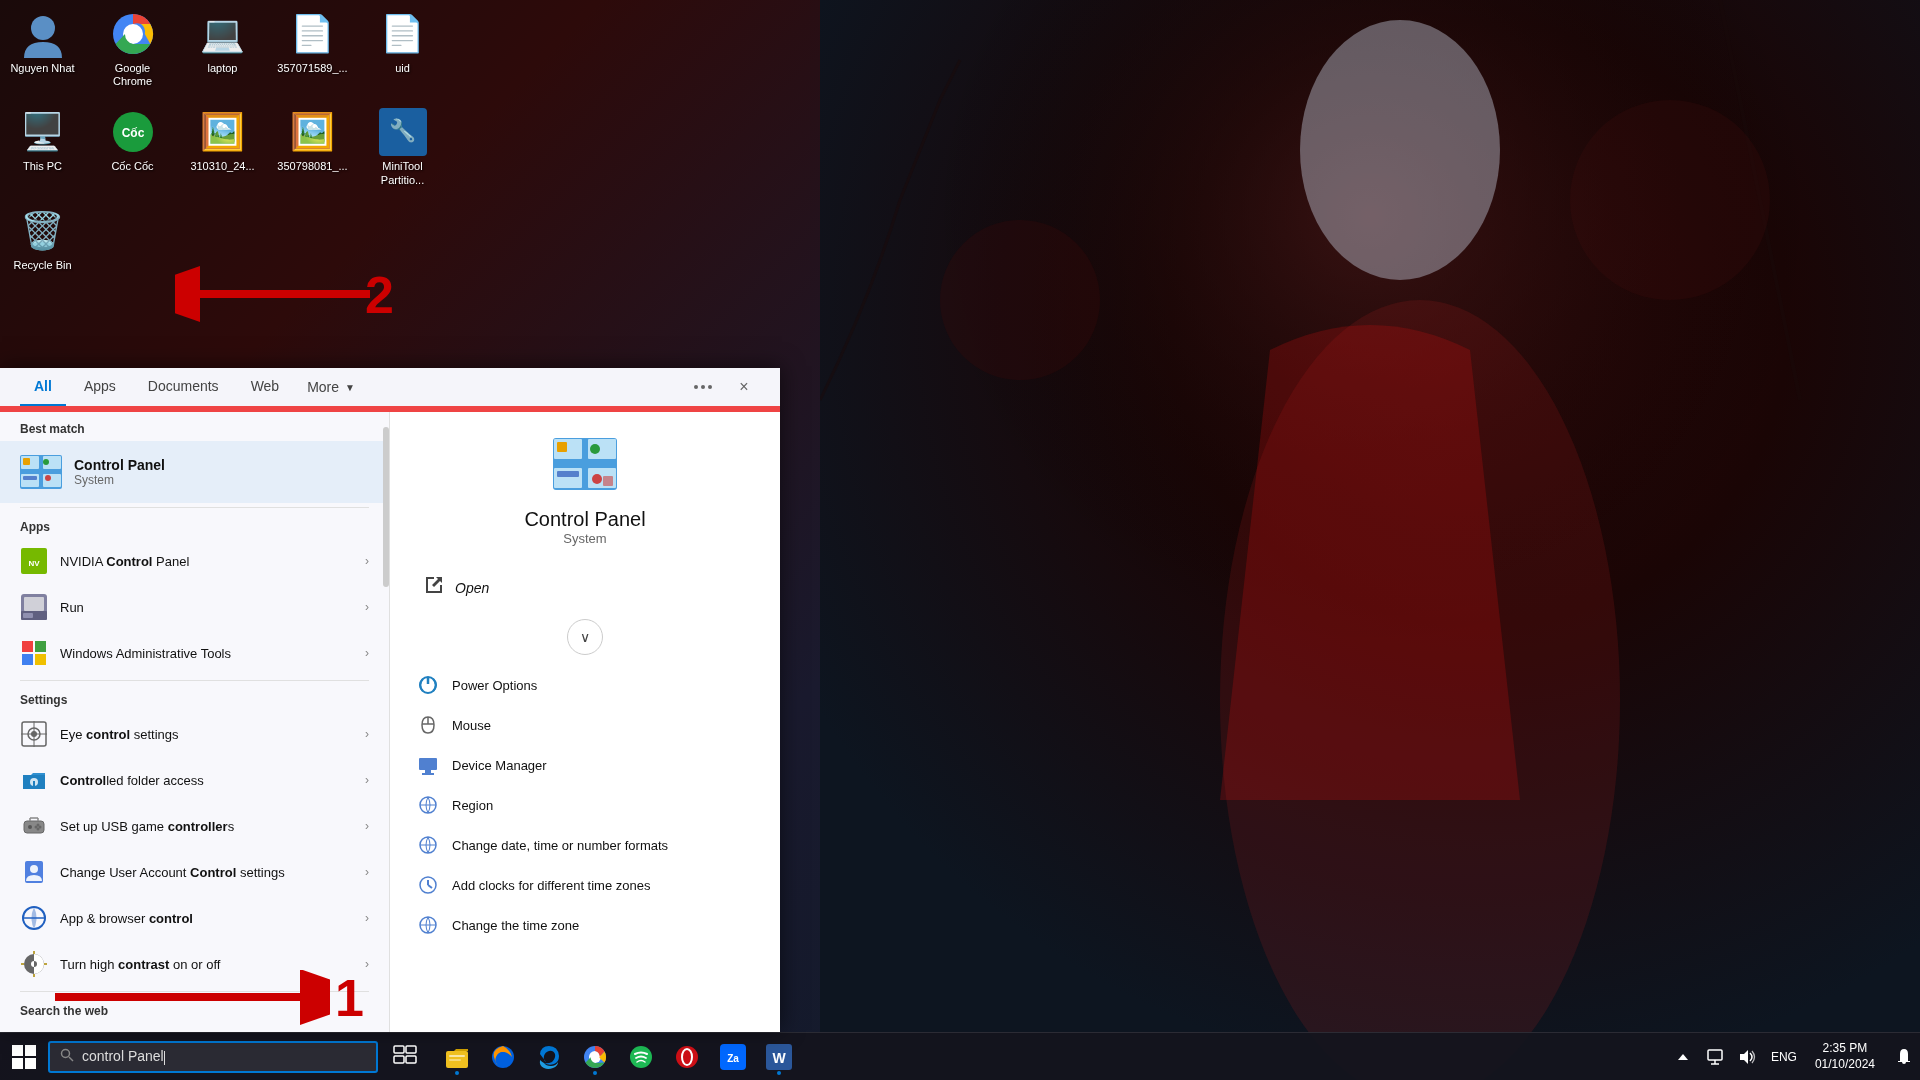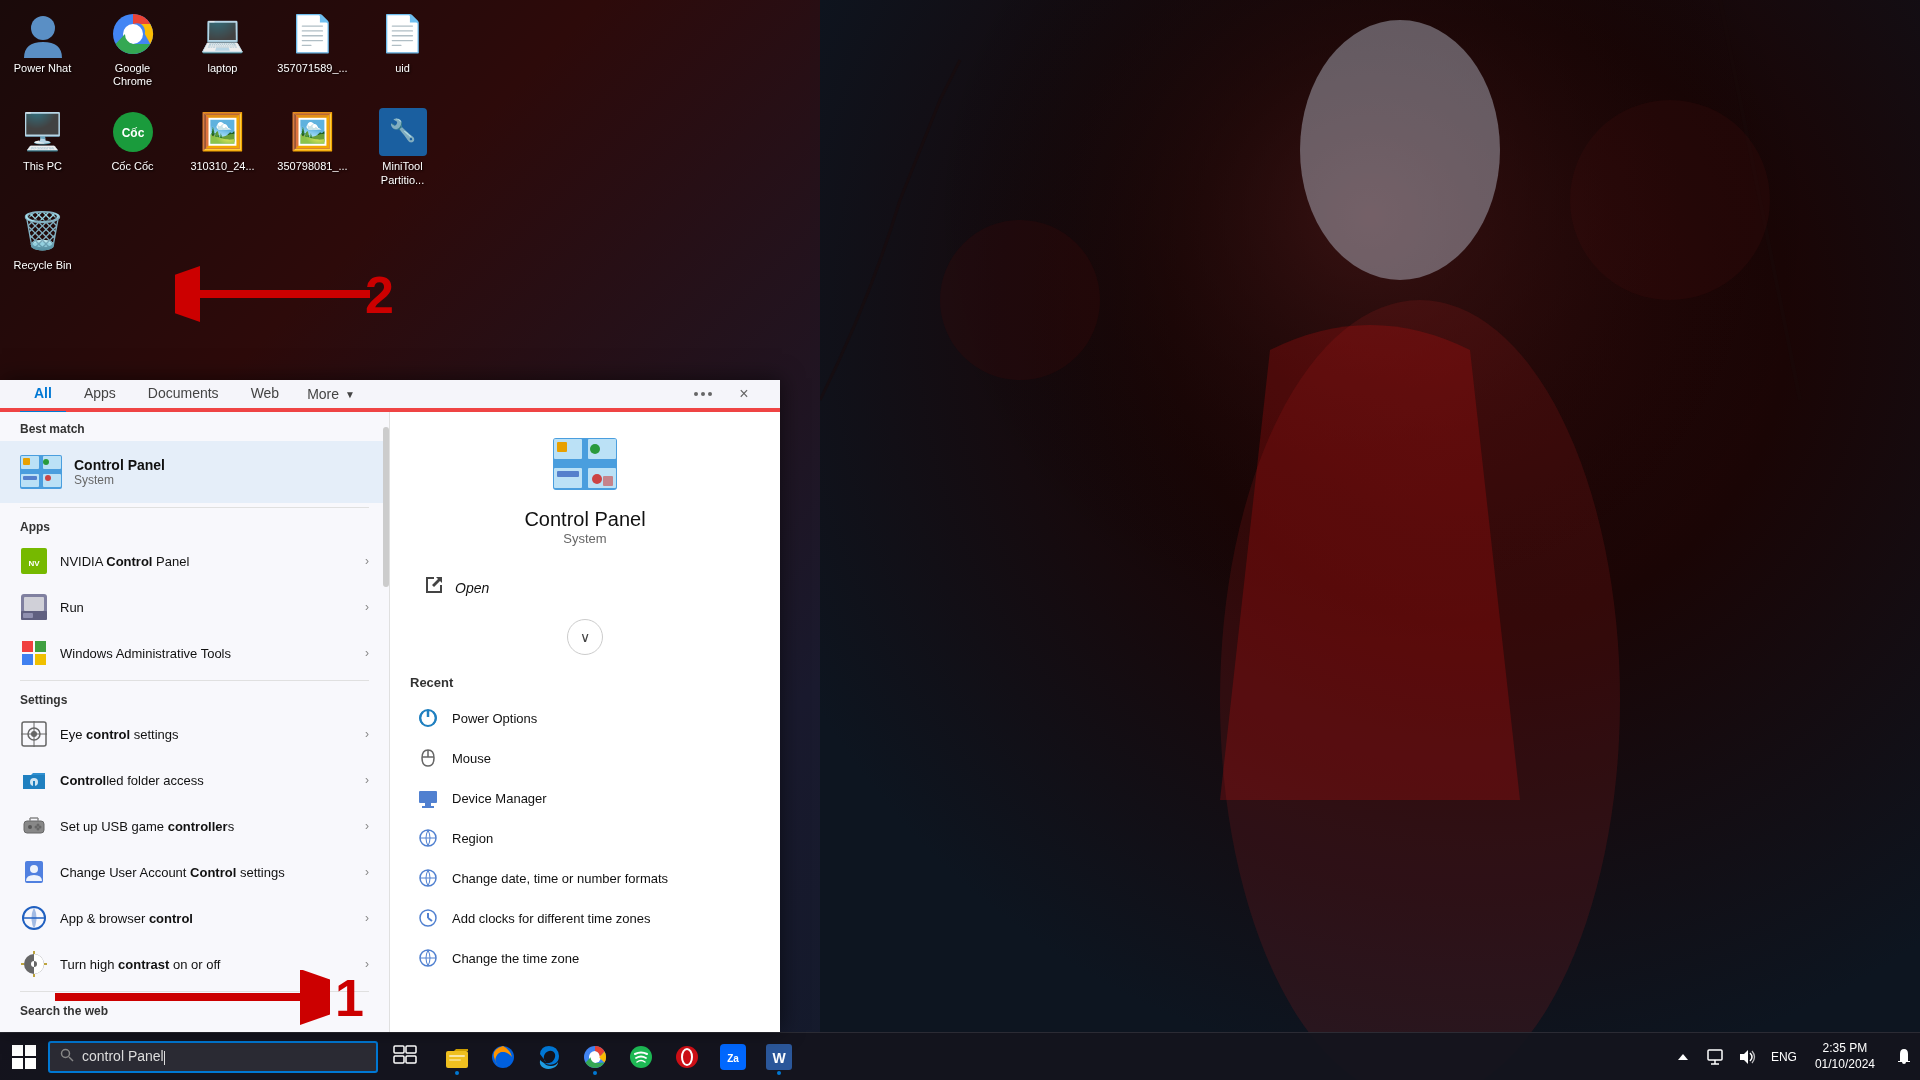--- a/index.html
+++ b/index.html
@@ -205,23 +205,23 @@
       z-index: 200;
       display: flex;
       flex-direction: column;
       box-shadow: 2px -2px 20px rgba(0,0,0,0.5);
     }
 
     .start-menu-tabs {
       display: flex;
       align-items: center;
       background: rgba(245, 245, 250, 0.98);
-      border-bottom: 4px solid #ef4444;
+      border-bottom: 6px solid #ef4444;
       padding: 0 20px;
-      height: 32px;
+      height: 44px;
     }
 
     .tab-item {
       padding: 10px 14px;
       font-size: 14px;
       color: #444;
       cursor: pointer;
       border-bottom: 2px solid transparent;
       margin-right: 4px;
     }
@@ -580,21 +580,21 @@
   <div style="position:absolute; left:5px; top:5px; z-index:50">
 
     <div class="icon-row">
       <div class="desktop-icon">
         <div class="icon-img">
           <svg width="48" height="48" viewBox="0 0 48 48">
             <circle cx="24" cy="18" r="12" fill="#5a8fc5"></circle>
             <path d="M5,48 Q5,32 24,32 Q43,32 43,48Z" fill="#5a8fc5"></path>
           </svg>
         </div>
-        <div class="icon-label">Power Nhat</div>
+        <div class="icon-label">Nguyen Nhat</div>
       </div>
       <div class="desktop-icon">
         <div class="icon-img">
           <svg width="48" height="48" viewBox="0 0 48 48">
             <circle cx="24" cy="24" r="20" fill="#4285f4"></circle>
             <circle cx="24" cy="24" r="10" fill="white"></circle>
             <path d="M24,4 A20,20 0 0,1 41.3,14 L32,14 A10,10 0 0,0 24,14Z" fill="#ea4335"></path>
             <path d="M41.3,14 A20,20 0 0,1 41.3,34 L35.8,24 A10,10 0 0,0 32,14Z" fill="#fbbc04"></path>
             <path d="M41.3,34 A20,20 0 0,1 6.7,34 L16,24 A10,10 0 0,0 24,34Z" fill="#34a853"></path>
             <circle cx="24" cy="24" r="7" fill="white"></circle>
@@ -935,21 +935,20 @@
               <path d="M11,1 L17,1 L17,7 L15,5 L9,11 L7,9 L13,3Z" fill="#444"></path>
             </svg>
           </div>
           <div class="action-btn-text">Open</div>
         </div>
 
         <div class="expand-btn">
           <span>∨</span>
         </div>
 
-        <div class="recent-header">Recent</div>
 
         <div class="recent-item">
           <div class="recent-item-icon">
             <svg width="20" height="20" viewBox="0 0 20 20">
               <circle cx="10" cy="10" r="8" fill="none" stroke="#2080c0" stroke-width="2"></circle>
               <line x1="10" y1="2" x2="10" y2="9" stroke="#2080c0" stroke-width="2.5"></line>
               <path d="M5,4 A8,8 0 0,0 5,16" fill="none" stroke="#2080c0" stroke-width="2"></path>
               <path d="M15,4 A8,8 0 0,1 15,16" fill="none" stroke="#2080c0" stroke-width="2"></path>
             </svg>
           </div>

